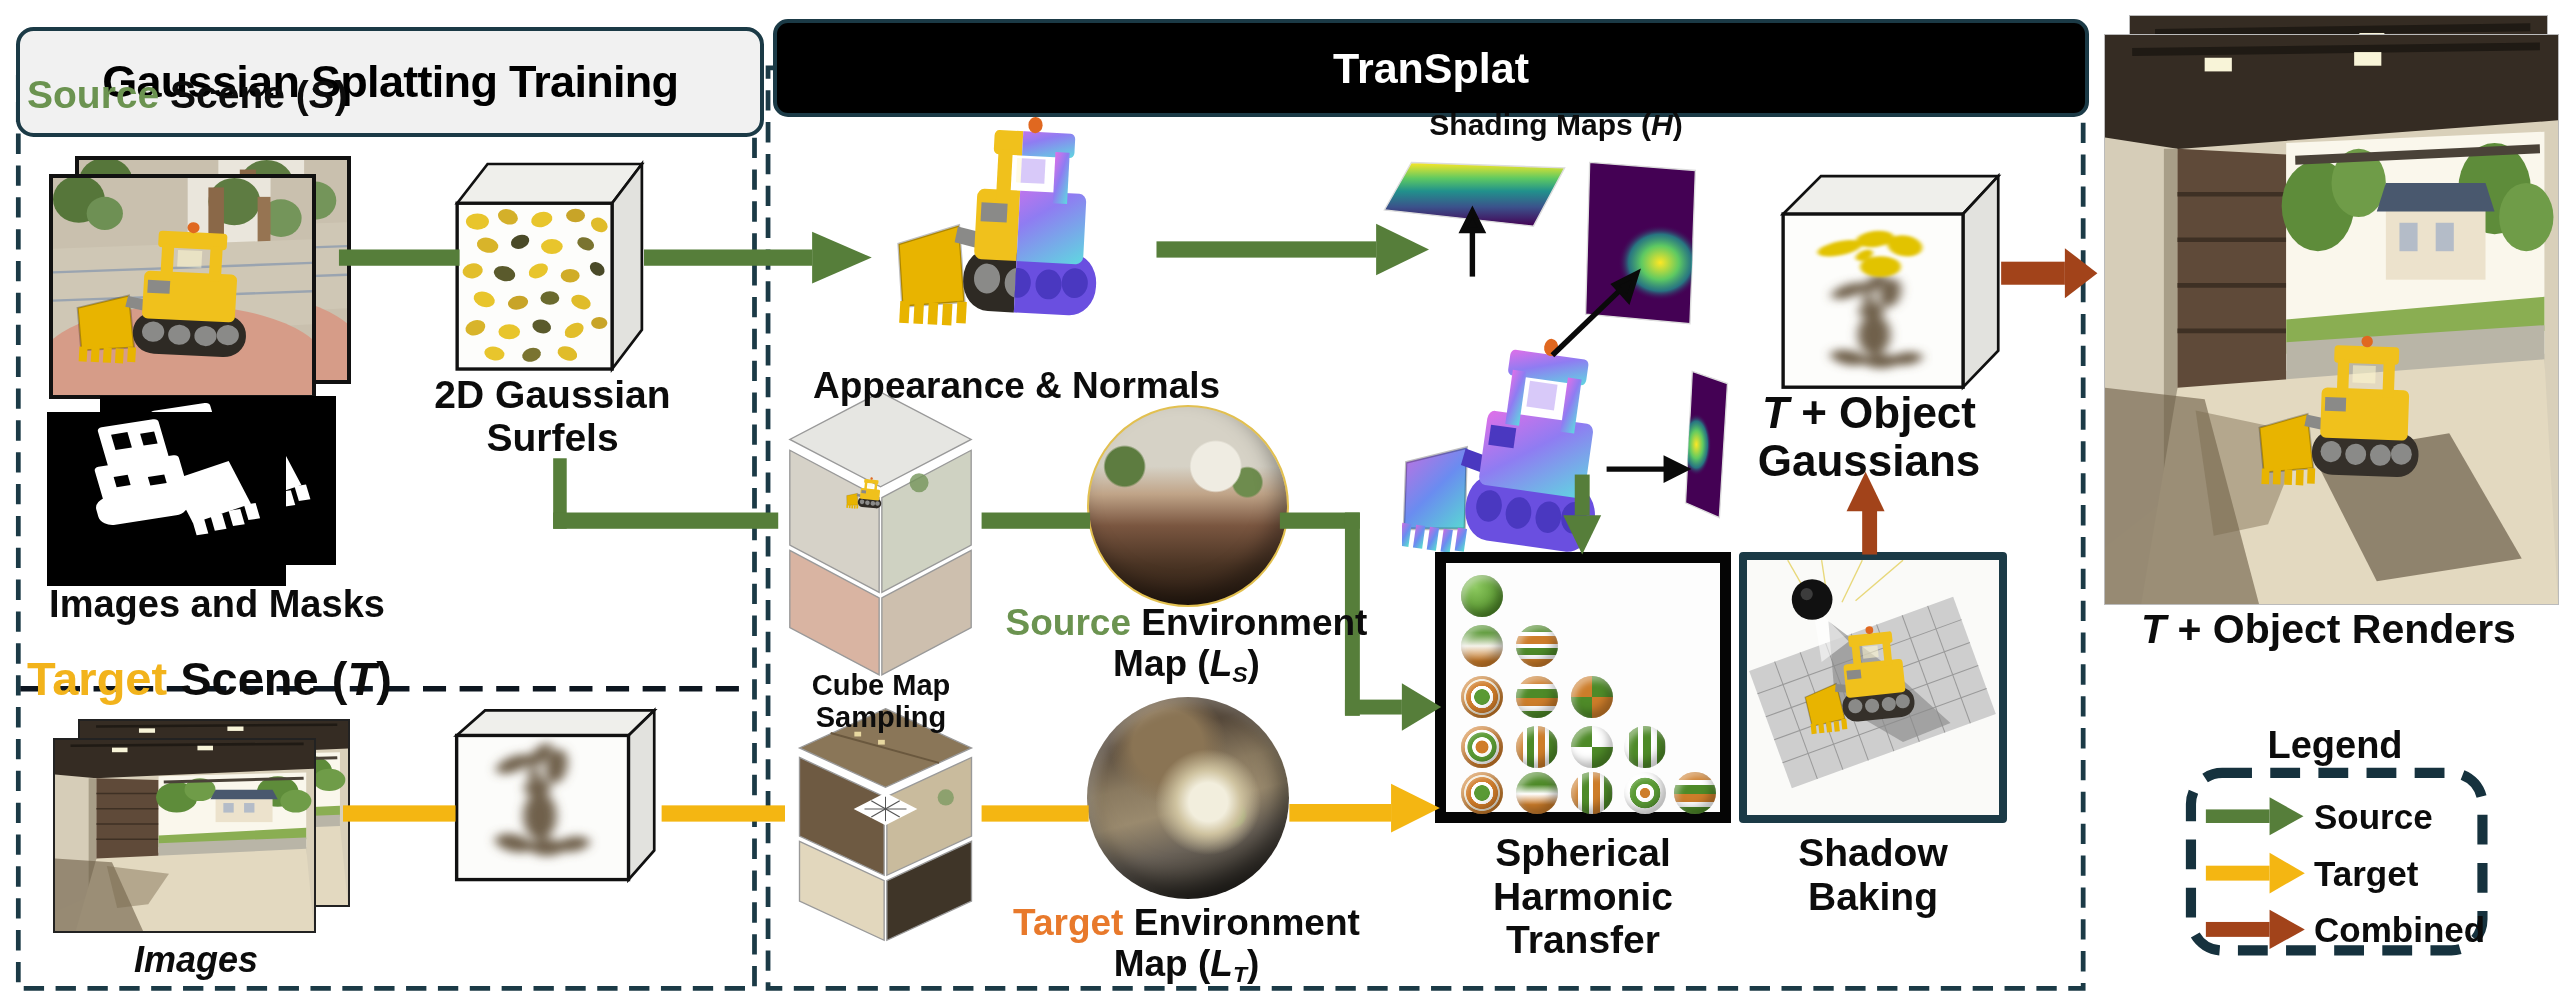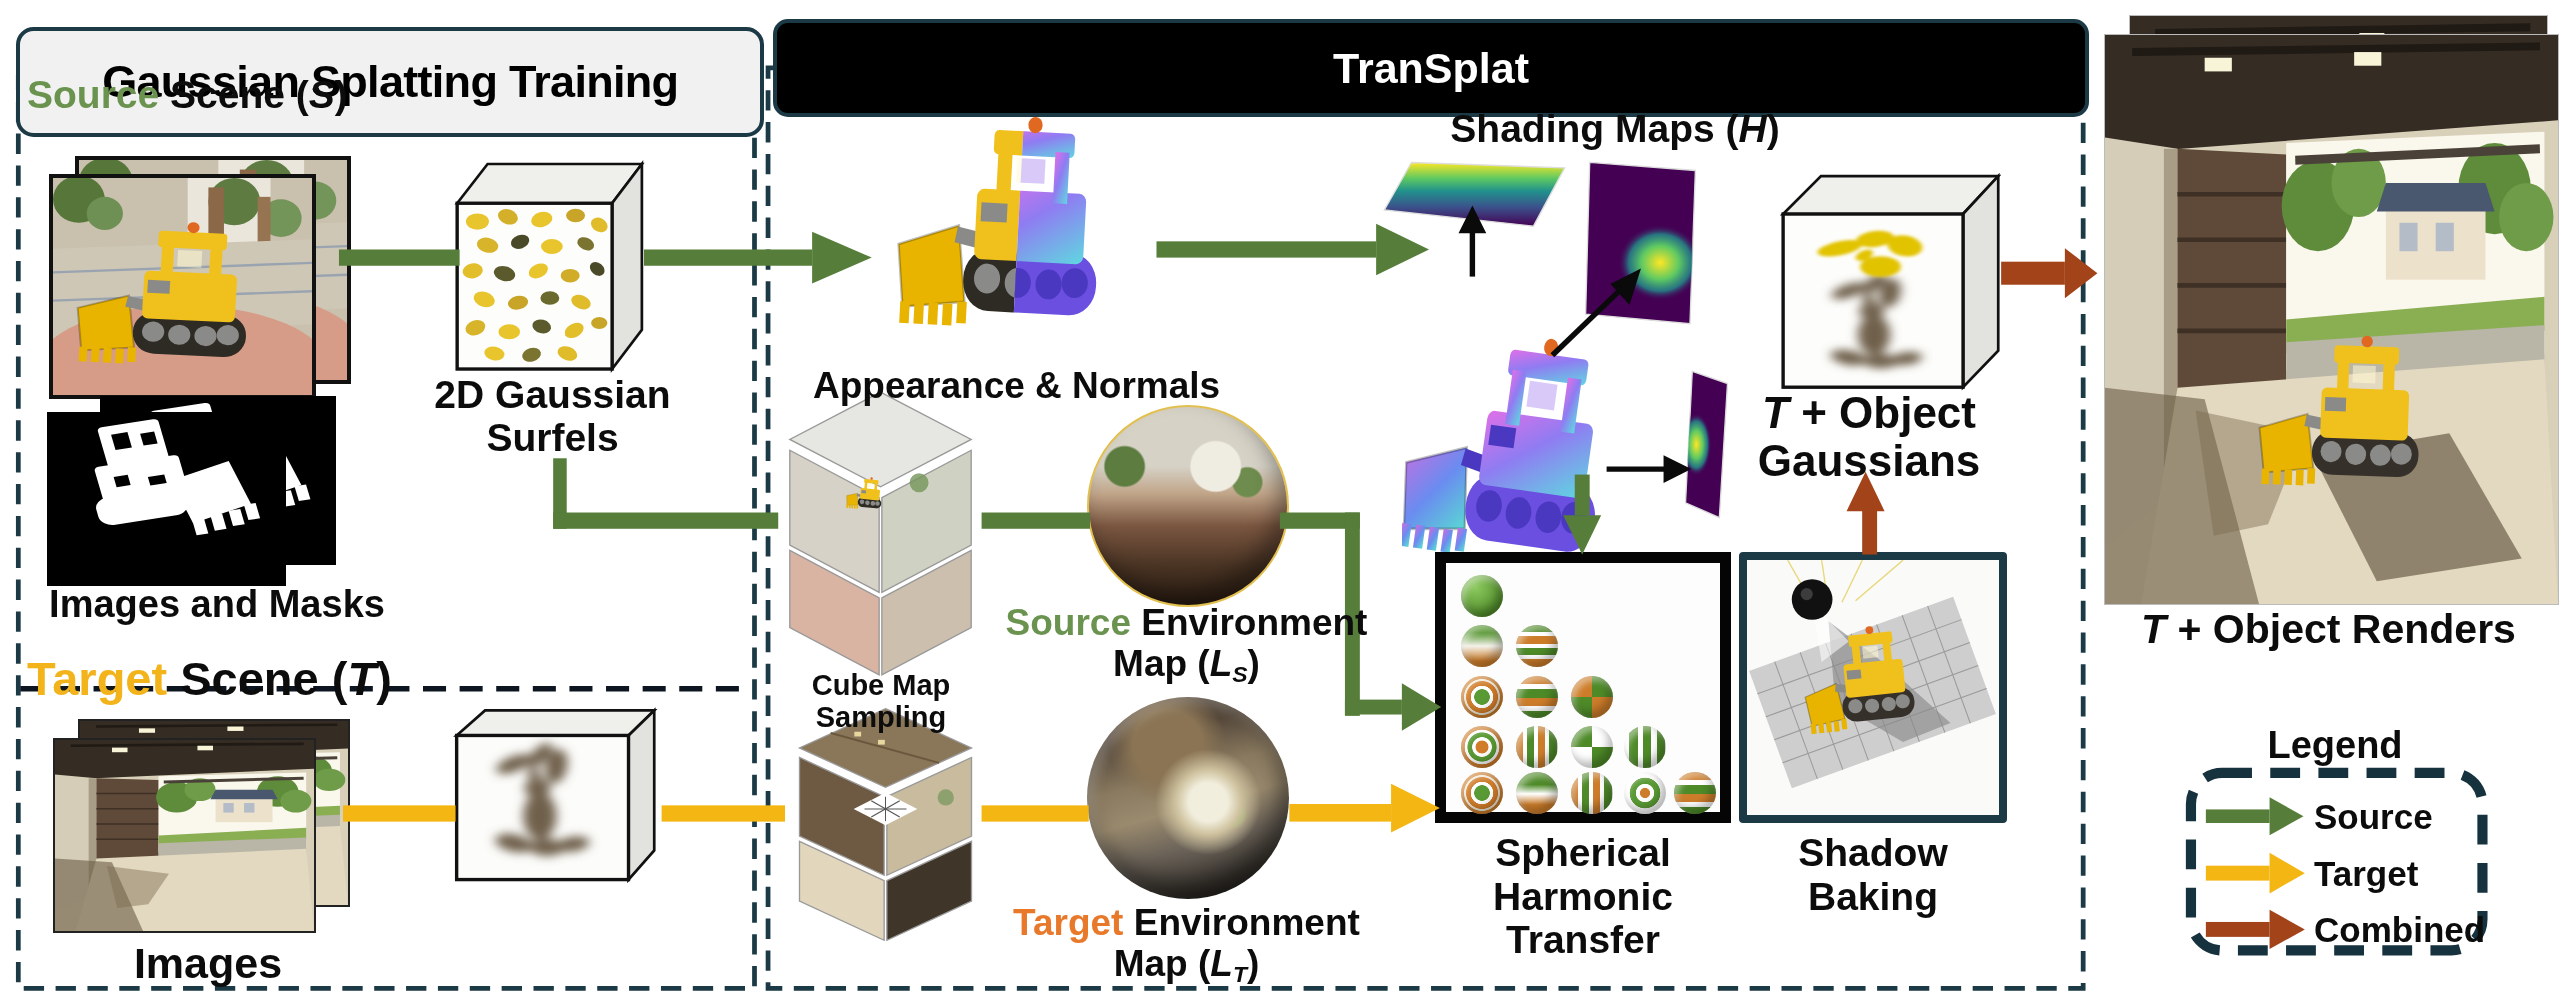--- a/index.html
+++ b/index.html
@@ -322,21 +322,21 @@
   <div class="photo" style="left:78px;top:719px;width:268px;height:184px;border:2.7px solid #222;">
     <svg width="268" height="184" viewBox="0 0 100 100" preserveAspectRatio="none">
         <use href="#garage"></use>
       </svg>
   </div>
   <div class="photo" style="left:53px;top:738px;width:259px;height:191px;border:2.7px solid #222;">
     <svg width="259" height="191" viewBox="0 0 100 100" preserveAspectRatio="none">
         <use href="#garage"></use>
       </svg>
   </div>
-  <div class="lbl" style="left:52px;top:940px;width:312px;font-size:43px;">Images</div>
+  <div class="lbl" style="left:40px;top:940px;width:312px;font-size:36px;font-style:italic;">Images</div>
 
   <svg class="abs" style="left:451px;top:705px;z-index:4" width="217" height="203" viewBox="0 0 320 300">
     <polygon points="8,45 50,8 300,8 262,45" fill="#efefeb" stroke="#111" stroke-width="4"></polygon>
     <polygon points="262,45 300,8 300,215 262,258" fill="#e2e2de" stroke="#111" stroke-width="4"></polygon>
     <rect x="8" y="45" width="254" height="213" fill="#fcfcfa" stroke="#111" stroke-width="5"></rect>
     <g transform="translate(40,52) scale(1.75,1.6)">
         <use href="#bunny"></use>
       </g>
   </svg>
 
@@ -412,21 +412,21 @@
                 radial-gradient(circle at 60% 52%, #f2eedd 0 12%, #cfc3a0 20%, rgba(0,0,0,0) 33%),
                 radial-gradient(circle at 72% 58%, #7a9a54 0 6%, rgba(0,0,0,0) 8%),
                 radial-gradient(circle at 40% 24%, #8a7454 0 18%, rgba(0,0,0,0) 30%),
                 linear-gradient(165deg,#55483a 0 22%,#8a7a60 40%,#9a8a6e 54%,#6a6258 70%,#38342e 88%,#1e1c1a 100%);
               box-shadow:inset -8.1px -16.3px 23px rgba(0,0,0,.5), inset 5.4px 6.8px 12.2px rgba(255,255,255,.25);"></div>
   <div class="lbl" style="left:990px;top:903px;width:393px;font-size:37px;">
     <div><span style="color:#E8792B">Target</span><span> Environment</span></div>
     <div><span>Map (</span><span class="it">L</span><span class="sb">T</span><span>)</span></div>
   </div>
 
-  <div class="lbl" style="left:1425px;top:108px;width:380px;font-size:39px;">
+  <div class="lbl" style="left:1366px;top:108px;width:380px;font-size:30px;">
     <span>Shading Maps (</span><span class="it">H</span><span>)</span>
   </div>
   <svg class="abs" style="left:1383px;top:161px;z-index:4" width="183" height="68" viewBox="0 0 270 100">
     <polygon points="42,2 268,10 222,96 2,72" fill="url(#virA)" stroke="#ddd" stroke-width="2"></polygon>
   </svg>
   <svg class="abs" style="left:1584px;top:161px;z-index:4" width="113" height="164" viewBox="0 0 166 242">
     <defs>
         <clipPath id="mb">
           <polygon points="8,2 164,14 156,240 2,226"></polygon>
         </clipPath>

